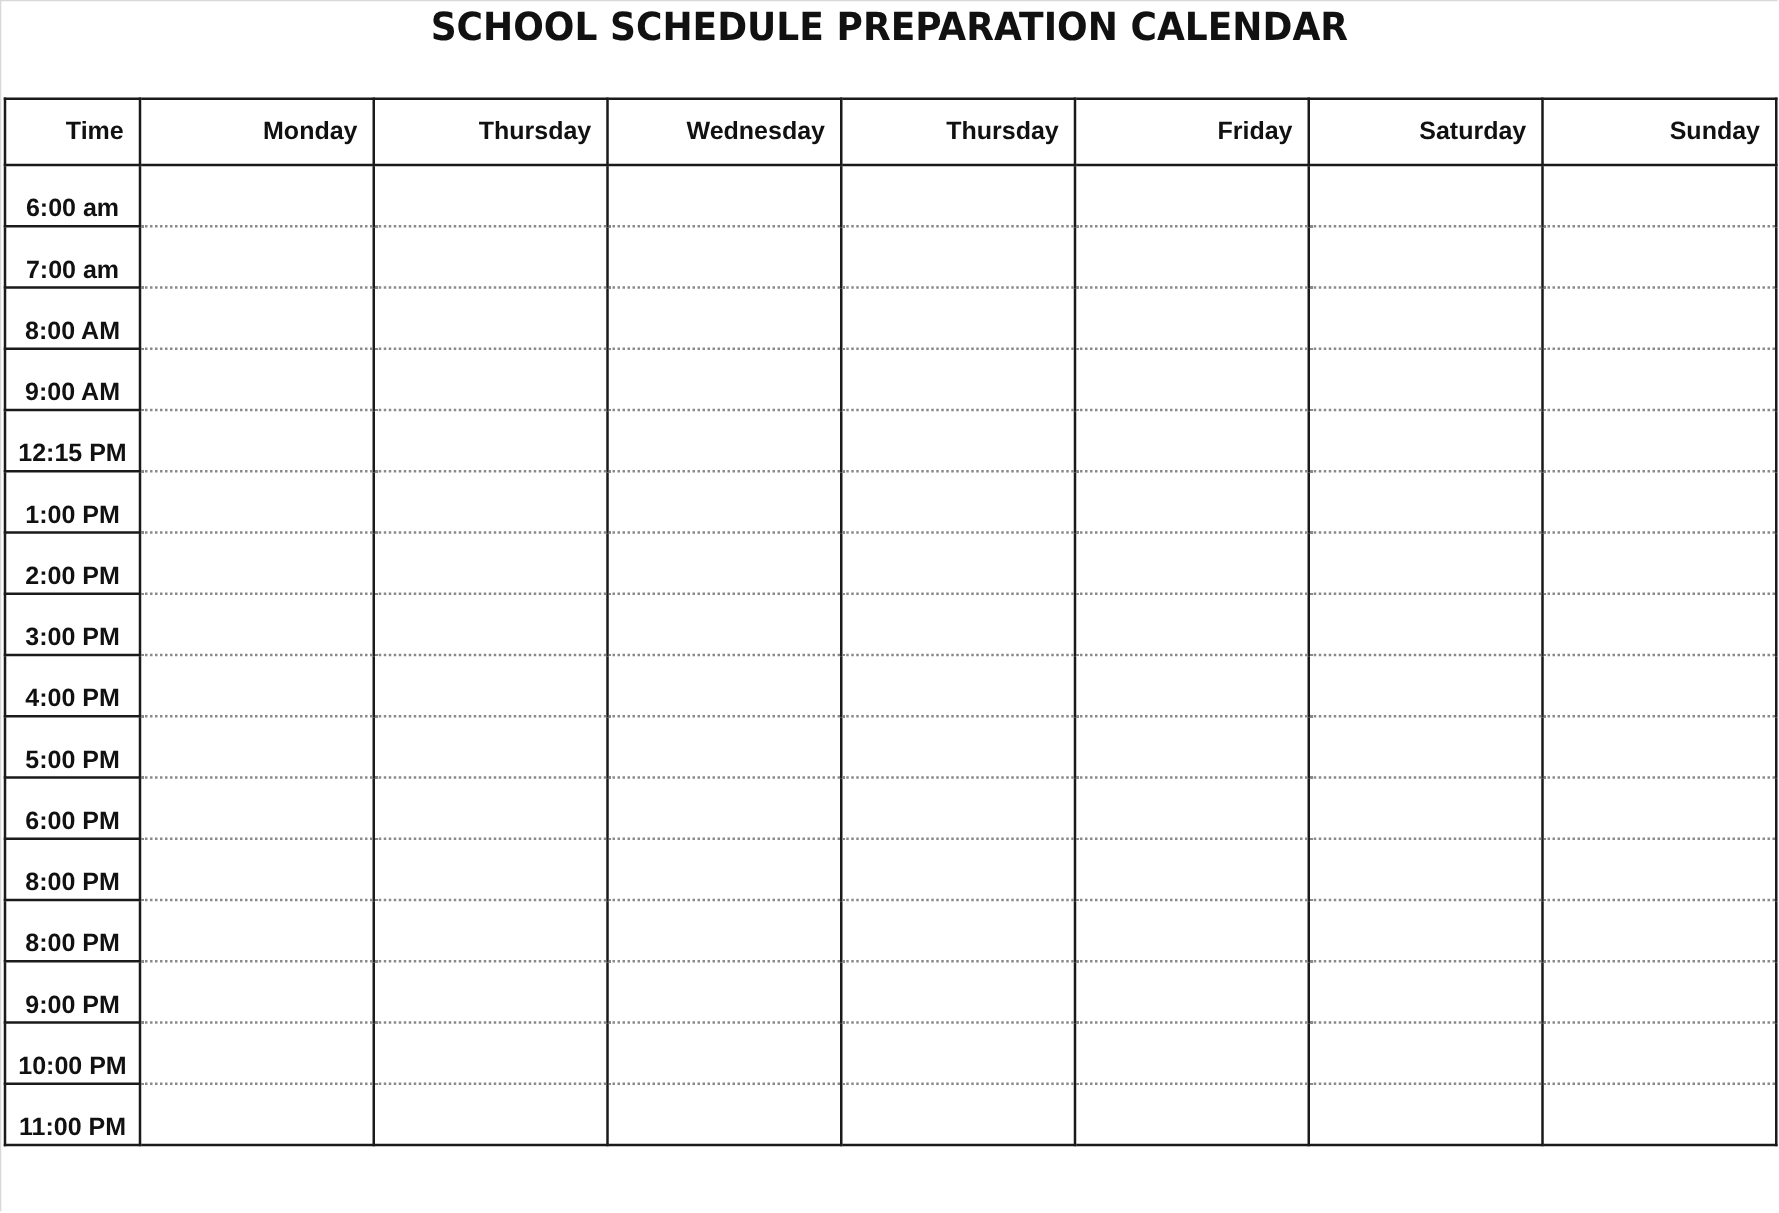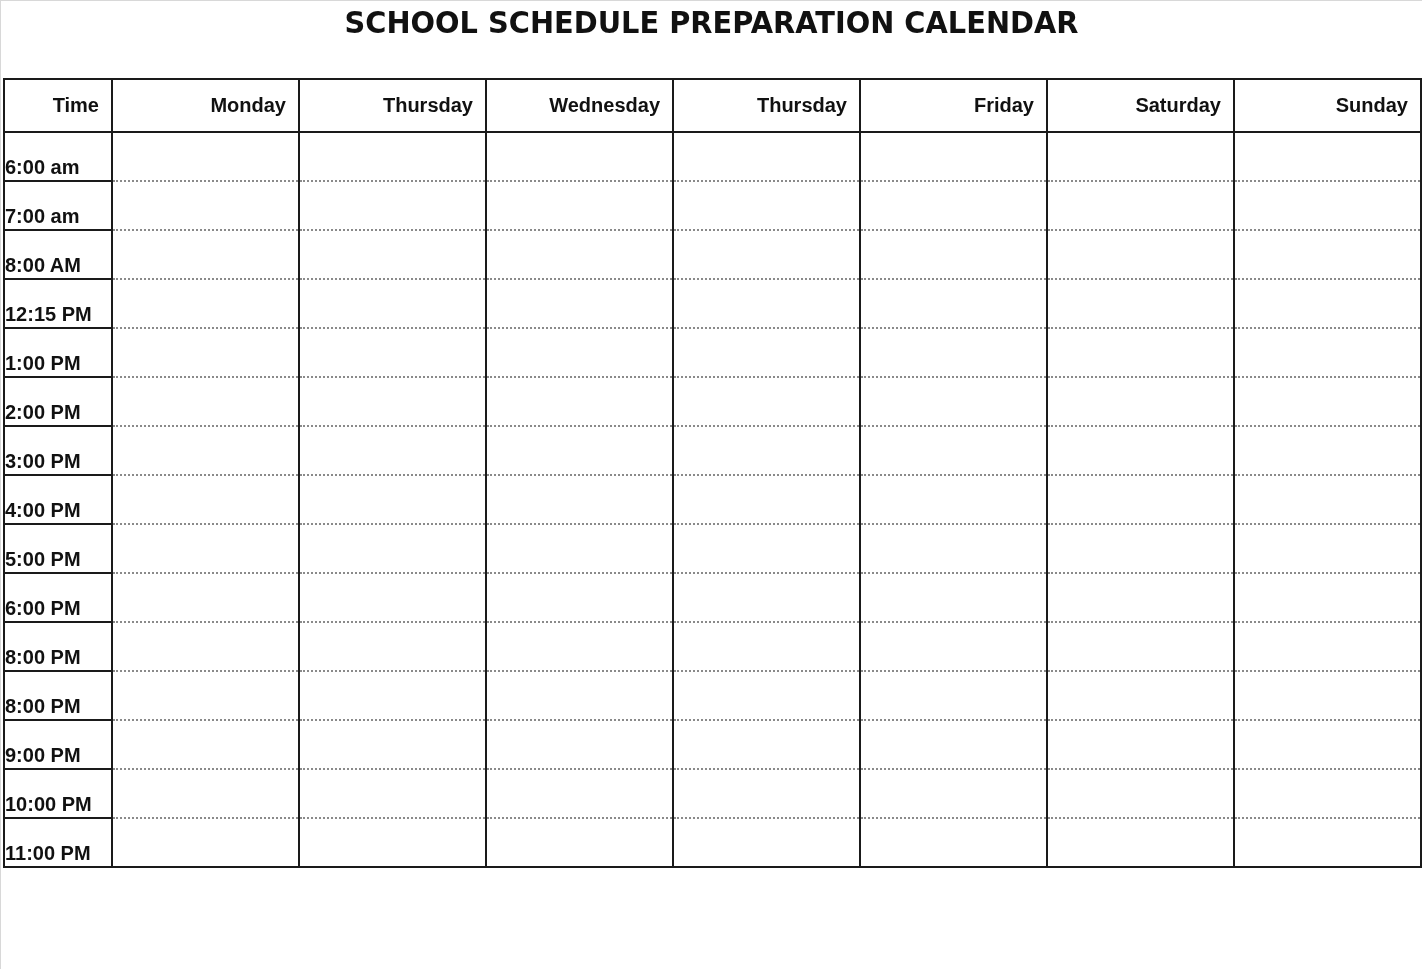--- a/index.html
+++ b/index.html
@@ -2,21 +2,21 @@
 <html><head>
 <meta charset="utf-8">
 <style>
   html, body { margin:0; padding:0; background:#ffffff; }
   body { width:1423px; height:970px; position:relative; overflow:hidden; font-family:"Liberation Sans", sans-serif; }
   .page-edge { position:absolute; left:0; top:0; width:1421px; height:968px; border-top:1px solid #d8d8d8; border-left:1px solid #d8d8d8; }
   .title { position:absolute; left:0; top:4px; width:1423px; text-align:center; font-family:"DejaVu Sans", sans-serif; font-weight:bold; font-size:31px; color:#111; letter-spacing:0px; transform:scaleX(0.93); }
   table.cal { position:absolute; left:3px; top:78px; border-collapse:collapse; table-layout:fixed; width:1417px; }
   table.cal th { height:27px; border:2px solid #1a1a1a; font-weight:bold; font-size:20px; color:#111; text-align:right; padding:12px; vertical-align:middle; }
   table.cal td { height:46px; padding:0; border-left:2px solid #1a1a1a; border-right:2px solid #1a1a1a; border-bottom:2px dotted #8a8a8a; }
-  table.cal td.time { border-bottom:2px solid #1a1a1a; font-weight:bold; font-size:20px; color:#111; vertical-align:bottom; padding-bottom:1px;margin-top:24px; }
+  table.cal td.time { border-bottom:2px solid #1a1a1a; font-weight:bold; font-size:20px; color:#111; text-align:center; vertical-align:bottom; padding-bottom:1px;margin-top:24px; }
   table.cal tr:last-child td { border-bottom:2px solid #1a1a1a; }
   col.c-time { width:108px; }
   col.c-day { width:187px; }
 </style>
 </head>
 <body>
 
 <div class="page-edge"></div>
 <div class="title">SCHOOL SCHEDULE PREPARATION CALENDAR</div>
 
@@ -68,20 +68,30 @@
         <td class="time">8:00 AM</td>
         <td></td>
         <td></td>
         <td></td>
         <td></td>
         <td></td>
         <td></td>
         <td></td>
       </tr>
       <tr>
+        <td class="time">9:00 AM</td>
+        <td></td>
+        <td></td>
+        <td></td>
+        <td></td>
+        <td></td>
+        <td></td>
+        <td></td>
+      </tr>
+      <tr>
         <td class="time">12:15 PM</td>
         <td></td>
         <td></td>
         <td></td>
         <td></td>
         <td></td>
         <td></td>
         <td></td>
       </tr>
       <tr>

